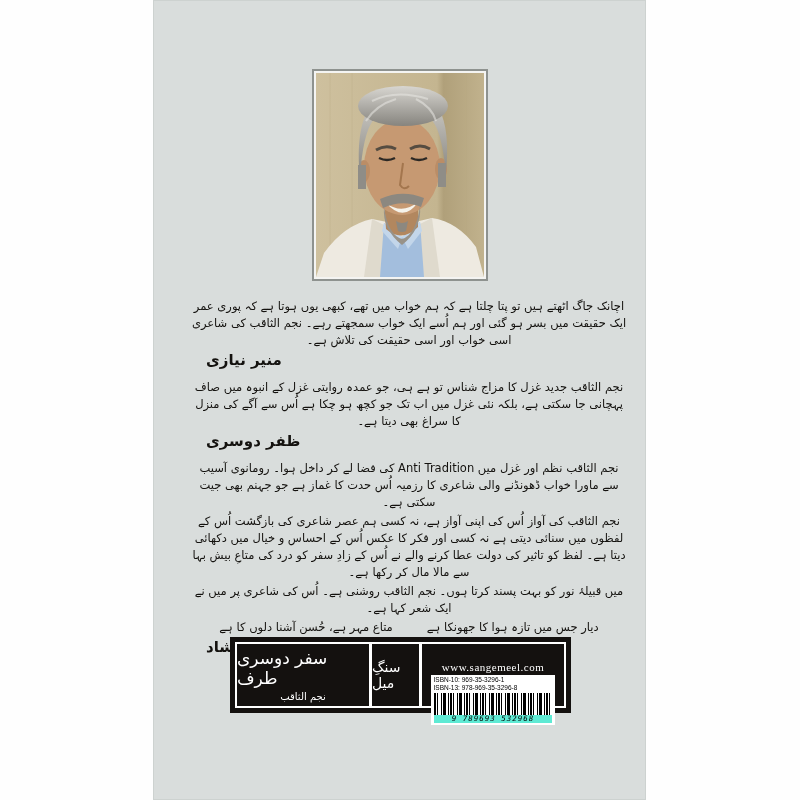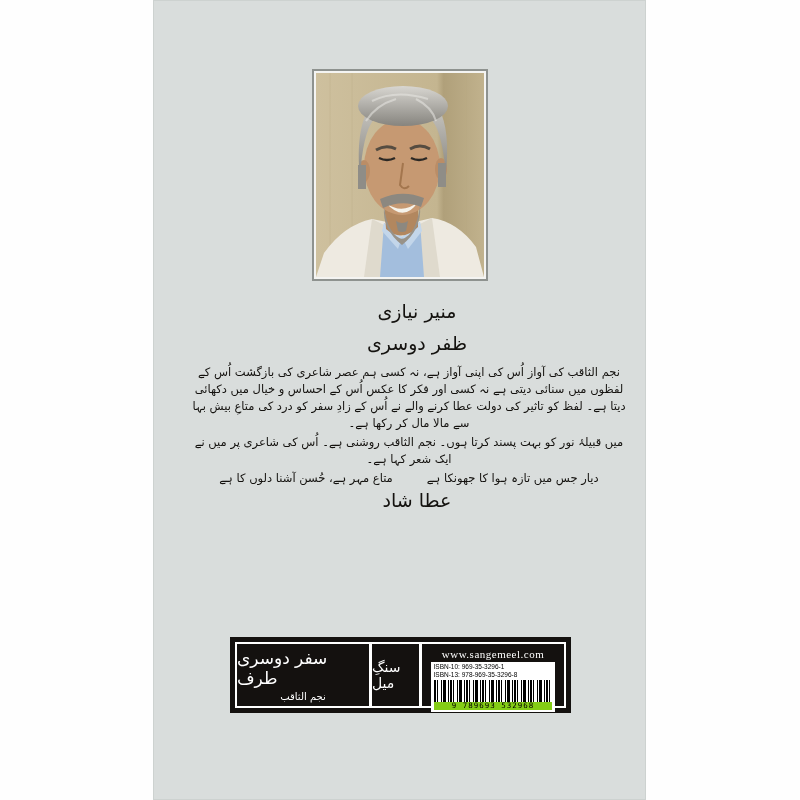--- a/index.html
+++ b/index.html
@@ -24,21 +24,21 @@
   
   .blurbs{
     position:absolute;left:37px;top:298px;width:438px;
     direction:rtl;color:#14120f;
   }
   .quote{
     font-size:11.5px;line-height:17px;text-align:center;
     margin:0 0 2px 0;
   }
   .attribution{
-    direction:rtl;text-align:center;font-size:19px;font-weight:normal;
+    direction:rtl;text-align:left;font-size:15px;font-weight:bold;
     padding-left:16px;margin:2px 0 10px 0;
   }
   .verse{
     display:flex;direction:rtl;justify-content:center;gap:34px;
     font-size:11.5px;line-height:17px;margin-top:2px;
   }
   
   .footer-bar{
     position:absolute;left:77px;top:637px;width:341px;height:76px;
     background:#14110f;padding:5px;box-sizing:border-box;
@@ -46,38 +46,38 @@
   .footer-inner{
     height:100%;box-sizing:border-box;background:#ffffff;
     padding:2px;display:flex;gap:3px;
   }
   .cell{background:#14110f;color:#fff;display:flex;flex-direction:column;
     align-items:center;justify-content:center;box-sizing:border-box;}
   .cell-publisher{width:47px;font-size:14px;}
   .cell-title{width:132px;}
   .book-title{font-size:17px;line-height:20px;}
   .book-author{font-size:10px;margin-top:3px;}
-  .cell-barcode{flex:1;justify-content:flex-start;padding-top:4px;}
+  .cell-barcode{flex:1;justify-content:flex-start;padding-top:17px;}
   .website{font-family:"Liberation Serif",serif;font-size:11px;letter-spacing:.5px;}
   .barcode-box{
     background:#fff;color:#000;width:88%;margin-top:2px;padding:1px 3px 2px 3px;
     box-sizing:border-box;
   }
   .isbn-line{font-family:"Liberation Sans",sans-serif;font-size:6.5px;line-height:8px;
     white-space:nowrap;overflow:hidden;}
   .bars{
     height:22px;margin-top:1px;
     background:repeating-linear-gradient(90deg,
       #000 0 2px,#fff 2px 3px,#000 3px 4px,#fff 4px 7px,
       #000 7px 8px,#fff 8px 9px,#000 9px 12px,#fff 12px 14px,
       #000 14px 15px,#fff 15px 16px);
   }
   .barcode-digits{
     font-family:"DejaVu Sans Mono",monospace;font-size:7.5px;line-height:8px;
-    text-align:center;letter-spacing:1px;background:#84cc16;
+    text-align:center;letter-spacing:1px;background:#5eead4;font-style:italic;
   }
 </style>
 </head>
 <body>
 
 <div class="cover">
 
   <div class="photo-frame">
     <svg viewBox="0 0 168 204" xmlns="http://www.w3.org/2000/svg" preserveAspectRatio="none">
       <defs>
@@ -134,24 +134,27 @@
       <path d="M70,130 Q86,142 102,129 Q88,150 70,130 Z" fill="#f5f2ea"></path>
 
       <path d="M64,126 Q86,116 108,125 L105,134 Q86,126 67,135 Z" fill="#8c8880"></path>
       <path d="M68,134 Q72,162 86,166 Q100,162 104,133 Q106,156 86,172 Q66,156 68,134 Z" fill="#989288"></path>
       <path d="M80,148 Q86,152 92,148 L90,158 Q86,160 82,158 Z" fill="#8c8880"></path>
     </svg>
   </div>
 
   <div class="blurbs">
 
+    <p class="quote">اچانک جاگ اٹھتے ہیں تو پتا چلتا ہے کہ ہم خواب میں تھے، کبھی یوں ہوتا ہے کہ پوری عمر ایک حقیقت میں بسر ہو گئی اور ہم اُسے ایک خواب سمجھتے رہے۔ نجم الثاقب کی شاعری اسی خواب اور اسی حقیقت کی تلاش ہے۔</p>
     <div class="attribution">منیر نیازی</div>
 
+    <p class="quote">نجم الثاقب جدید غزل کا مزاج شناس تو ہے ہی، جو عمدہ روایتی غزل کے انبوہ میں صاف پہچانی جا سکتی ہے، بلکہ نئی غزل میں اب تک جو کچھ ہو چکا ہے اُس سے آگے کی منزل کا سراغ بھی دیتا ہے۔</p>
     <div class="attribution">ظفر دوسری</div>
 
+    <p class="quote">نجم الثاقب نظم اور غزل میں Anti Tradition کی فضا لے کر داخل ہوا۔ رومانوی آسیب سے ماورا خواب ڈھونڈنے والی شاعری کا رزمیہ اُس حدت کا غماز ہے جو جہنم بھی جیت سکتی ہے۔</p>
 
     <p class="quote">نجم الثاقب کی آواز اُس کی اپنی آواز ہے، نہ کسی ہم عصر شاعری کی بازگشت اُس کے لفظوں میں سنائی دیتی ہے نہ کسی اور فکر کا عکس اُس کے احساس و خیال میں دکھائی دیتا ہے۔ لفظ کو تاثیر کی دولت عطا کرنے والے نے اُس کے زادِ سفر کو درد کی متاعِ بیش بہا سے مالا مال کر رکھا ہے۔</p>
 
     <p class="quote">میں قبیلۂ نور کو بہت پسند کرتا ہوں۔ نجم الثاقب روشنی ہے۔ اُس کی شاعری پر میں نے ایک شعر کہا ہے۔</p>
     <div class="verse">
       <span>دیار جس میں تازہ ہوا کا جھونکا ہے</span>
       <span>متاع مہر ہے، حُسن آشنا دلوں کا ہے</span>
     </div>
     <div class="attribution">عطا شاد</div>
 

